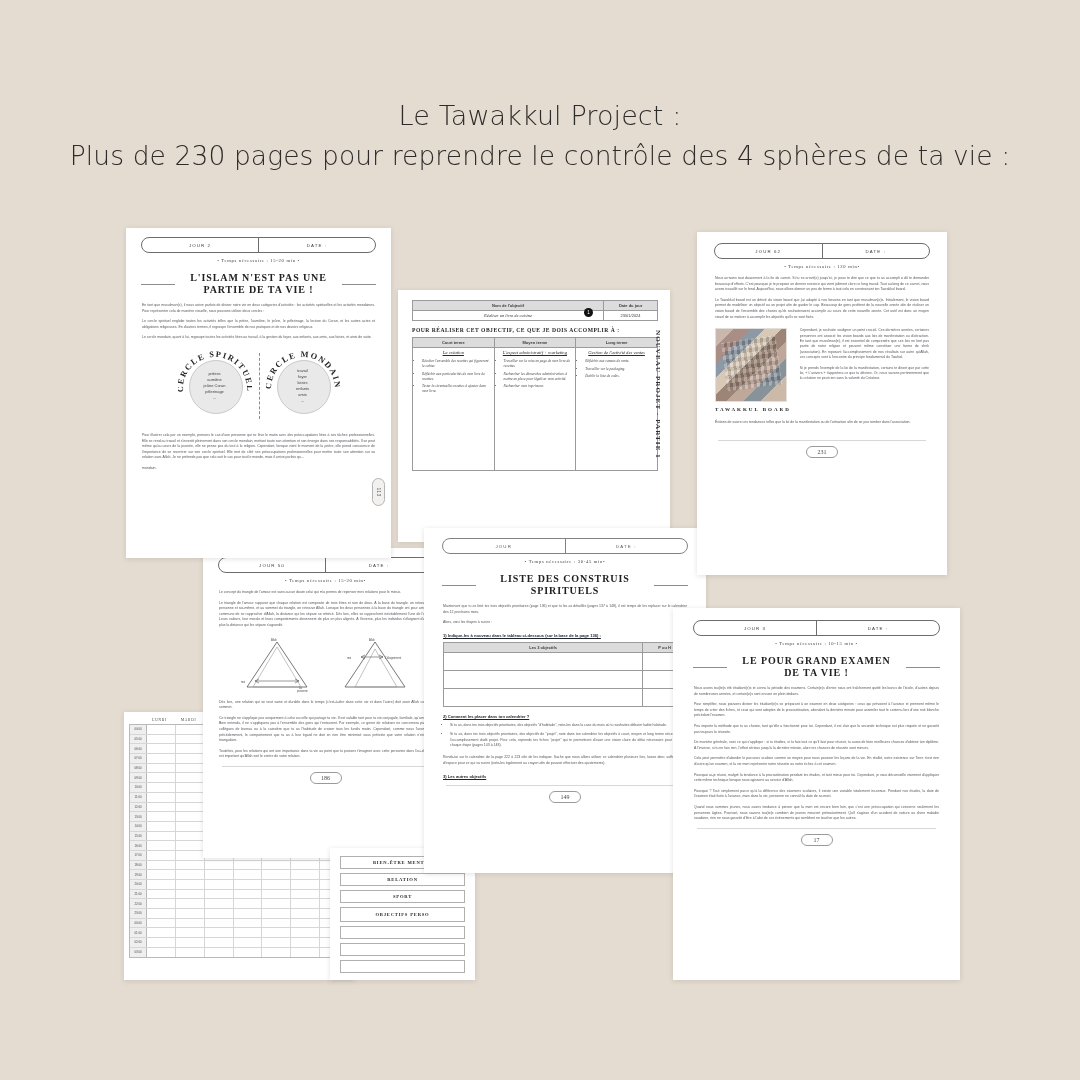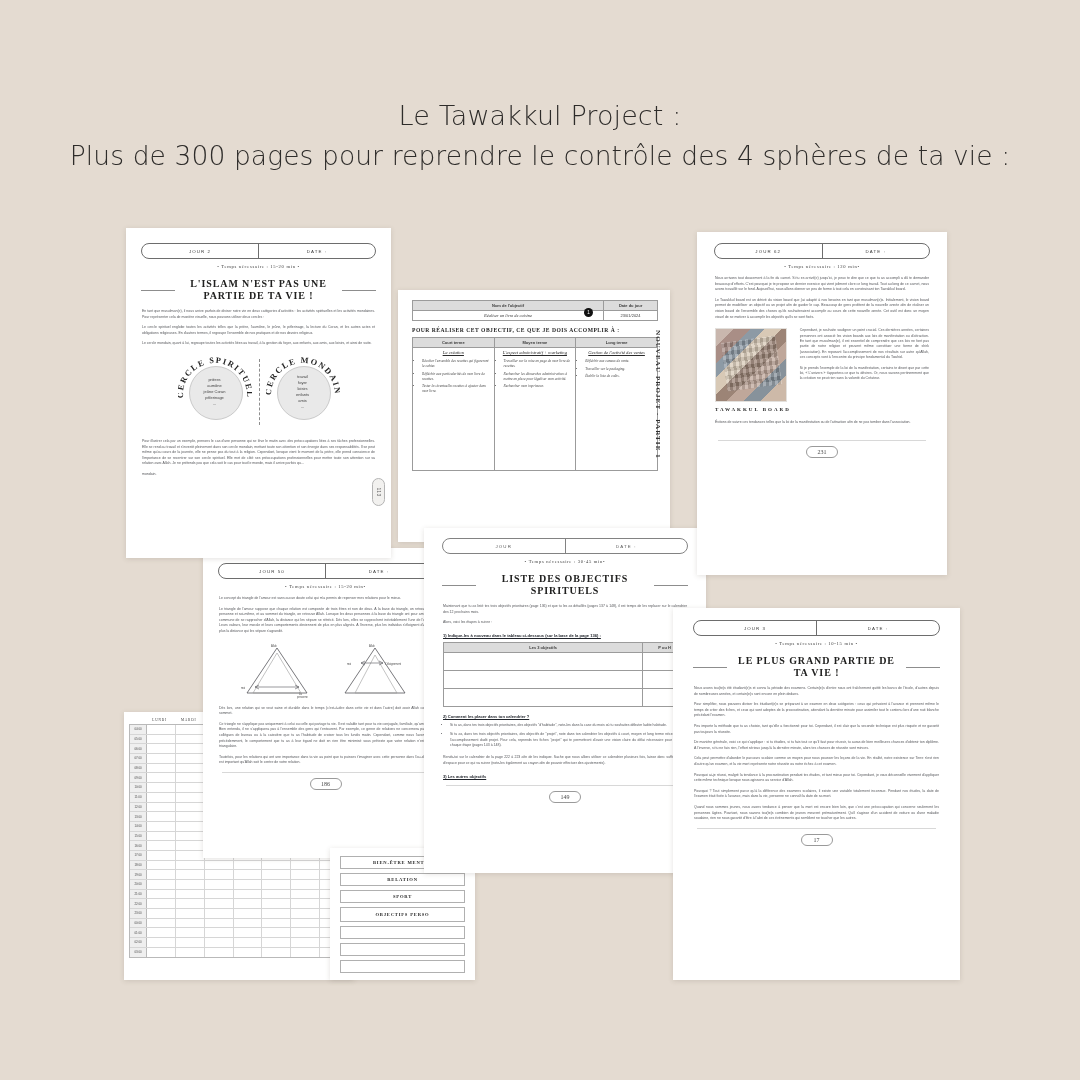--- a/index.html
+++ b/index.html
@@ -28,21 +28,21 @@
   .header .l3{font-size:26.5px;line-height:40px;}
 
   
   .sheet{
     position:absolute;background:#ffffff;
     box-shadow:0 1px 5px rgba(90,78,66,.17);
     overflow:hidden;
     font-family:"Liberation Sans", sans-serif;
     color:#3a3a3a;
   }
-  .pad{padding:15px 11px;}
+  .pad{padding:9px 11px;}
 
   
   .daybar{
     display:flex;border:1px solid #6d6d6d;border-radius:40px;
     height:14px;align-items:stretch;margin:0 4px;
   }
   .daybar .cell{
     flex:1;display:flex;align-items:center;justify-content:center;
     font-size:4.4px;letter-spacing:1.1px;color:#3b3b3b;
   }
@@ -191,21 +191,21 @@
   .catbox.two{height:13px;}
   .catbox.empty{}
 </style>
 </head>
 <body>
 
 <div class="stage">
 
   <div class="header">
     <div class="line l1">Le Tawakkul Project :</div>
-    <div class="line l2">Plus de 300 pages pour reprendre le contrôle des 4 sphères de ta vie :</div>
+    <div class="line l2">Plus de 230 pages pour reprendre le contrôle des 4 sphères de ta vie :</div>
   </div>
 
   <div class="sheet" style="left:124px;top:712px;width:230px;height:268px;">
     <div class="calwrap">
       <div class="calhead">
         <div>LUNDI</div>
         <div>MARDI</div>
         <div>MERCREDI</div>
         <div>JEUDI</div>
         <div>VENDREDI</div>
@@ -644,21 +644,21 @@
 
   <div class="sheet" style="left:424px;top:528px;width:282px;height:345px;">
     <div class="pad" style="padding:10px 14px;">
       <div class="daybar" style="opacity:.85;">
         <div class="cell">JOUR</div>
         <div class="cell">DATE :</div>
       </div>
       <div class="timeline">• Temps nécessaire : 30-45 min•</div>
       <div class="titlewrap">
         <div class="rule"></div>
-        <div class="doctitle">LISTE DES OBJECTIFS SPIRITUELS</div>
+        <div class="doctitle">LISTE DES CONSTRUIS SPIRITUELS</div>
         <div class="rule"></div>
       </div>
       <div class="para">
         <p>Maintenant que tu as listé tes trois objectifs prioritaires (page 136) et que tu les as détaillés (pages 137 à 148), il est temps de les replacer sur le calendrier des 12 prochains mois.</p>
         <p>Alors, voici les étapes à suivre :</p>
       </div>
       <div class="stephead">1) Indique-les à nouveau dans le tableau ci-dessous (sur la base de la page 136) :</div>
 
       <table class="tbl" style="margin:0 5px;width:calc(100% - 10px);">
         <tbody>
@@ -729,21 +729,21 @@
 
   <div class="sheet" style="left:673px;top:608px;width:287px;height:372px;">
     <div class="pad" style="padding:12px 16px;">
       <div class="daybar">
         <div class="cell">JOUR 3</div>
         <div class="cell">DATE :</div>
       </div>
       <div class="timeline">• Temps nécessaire : 10-15 min •</div>
       <div class="titlewrap">
         <div class="rule"></div>
-        <div class="doctitle">LE PLUS GRAND PARTIE DE TA VIE !</div>
+        <div class="doctitle">LE POUR GRAND EXAMEN DE TA VIE !</div>
         <div class="rule"></div>
       </div>
       <div class="para">
         <p>Nous avons tou(te)s été étudiant(e)s et connu la période des examens. Certain(e)s d'entre nous ont fraîchement quitté les bancs de l'école, d'autres depuis de nombreuses années, et certain(e)s sont encore en plein dedans.</p>
         <p>Pour simplifier, nous pouvons diviser les étudiant(e)s se préparant à un examen en deux catégories : ceux qui prévoient à l'avance et prennent même le temps de créer des fiches, et ceux qui sont adeptes de la procrastination, attendant la dernière minute pour assimiler tout le contenu lors d'une nuit blanche précédant l'examen.</p>
         <p>Peu importe la méthode que tu as choisie, tant qu'elle a fonctionné pour toi. Cependant, il est clair que la seconde technique est plus risquée et ne garantit pas toujours la réussite.</p>
         <p>De manière générale, voici ce qui s'applique : si tu étudies, si tu fais tout ce qu'il faut pour réussir, tu auras de bien meilleures chances d'obtenir ton diplôme. À l'inverse, si tu ne fais rien, l'effort sérieux jusqu'à la dernière minute, alors tes chances de réussite sont minces.</p>
         <p>Cela peut permettre d'aborder le parcours scolaire comme un moyen pour nous pousser les leçons de la vie. En réalité, notre existence sur Terre n'est rien d'autre qu'un examen, et la vie mort représente notre réussite ou notre échec à cet examen.</p>
         <p>Pourquoi ai-je réussi, malgré la tendance à la procrastination pendant tes études, et tant mieux pour toi. Cependant, je vous déconseille vivement d'appliquer cette même technique lorsque nous agissons au service d'Allah.</p>
         <p>Pourquoi ? Tout simplement parce qu'à la différence des examens scolaires, il existe une variable totalement inconnue. Pendant nos études, la date de l'examen était fixée à l'avance, mais dans la vie, personne ne connaît la date de sa mort.</p>

